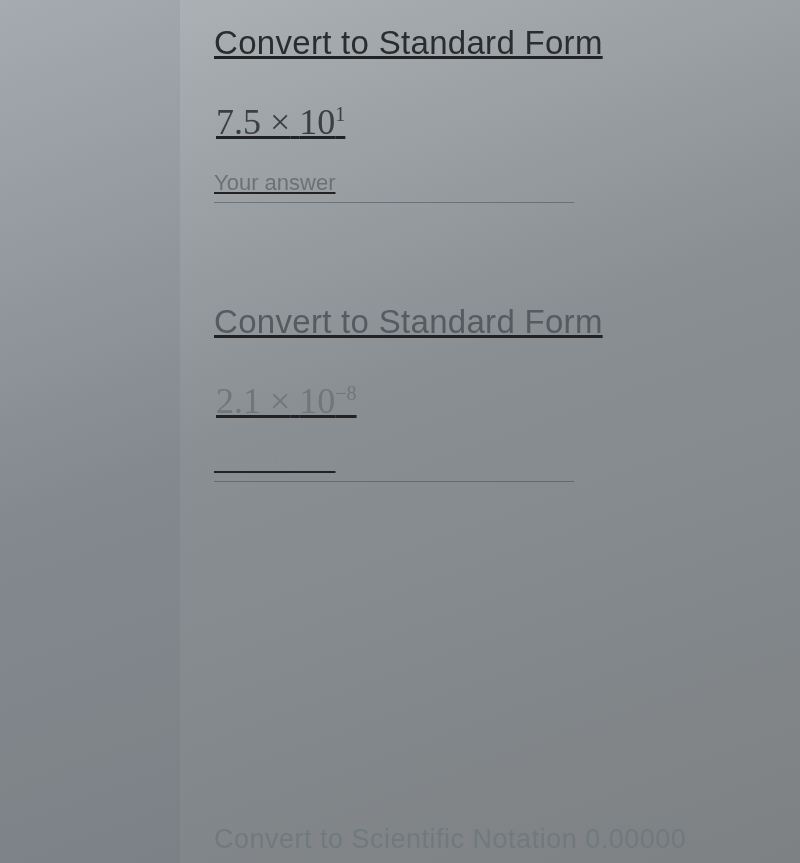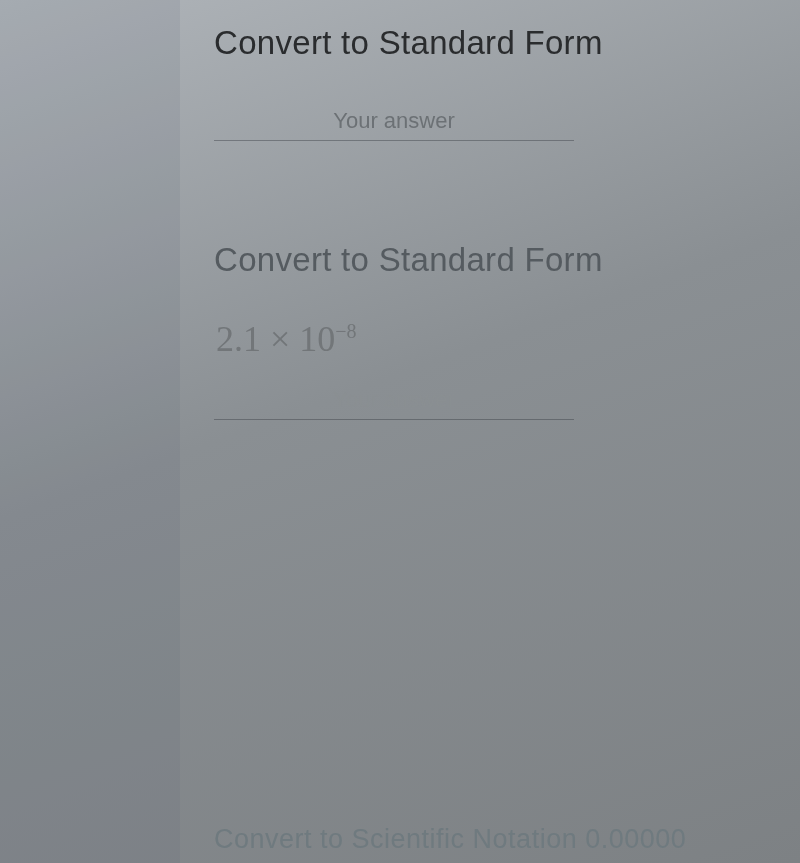--- a/index.html
+++ b/index.html
@@ -27,20 +27,21 @@
     background: rgba(90, 100, 112, 0.12);
   }
   .content {
     position: absolute;
     left: 180px;
     right: 0;
     top: 0;
     bottom: 0;
     padding: 24px 20px 16px 34px;
     box-sizing: border-box;
+    text-decoration: underline;
   }
   .card {
     margin-bottom: 100px;
   }
   .card-title {
     font-size: 33px;
     font-weight: 400;
     color: #2a2c2e;
     margin: 0 0 42px 0;
     letter-spacing: 0.3px;
@@ -67,21 +68,20 @@
     display: block;
     width: 360px;
     max-width: 100%;
     border: none;
     border-bottom: 1px solid rgba(60,65,70,0.45);
     background: transparent;
     font-size: 22px;
     color: #565b5f;
     padding: 4px 0 6px 0;
     outline: none;
-    text-align: center;
   }
   .answer-line::placeholder {
     color: #6c7175;
     opacity: 1;
   }
   .answer-line.faded::placeholder {
     color: #8a8f92;
   }
   .bottom-title {
     position: absolute;
@@ -97,20 +97,25 @@
 </head>
 <body>
 
 <div class="page">
   <div class="left-gutter"></div>
 
   <div class="content">
 
     <div class="card">
       <h2 class="card-title">Convert to Standard Form</h2>
+      <div class="expr">
+        <span>7.5</span>
+        <span>×</span>
+        <span>10</span><sup>1</sup>
+      </div>
       <input type="text" class="answer-line" placeholder="Your answer" style="">
     </div>
 
     <div class="card">
       <h2 class="card-title faded">Convert to Standard Form</h2>
       <div class="expr faded">
         <span>2.1</span>
         <span>×</span>
         <span>10</span><sup>−8</sup>
       </div>

